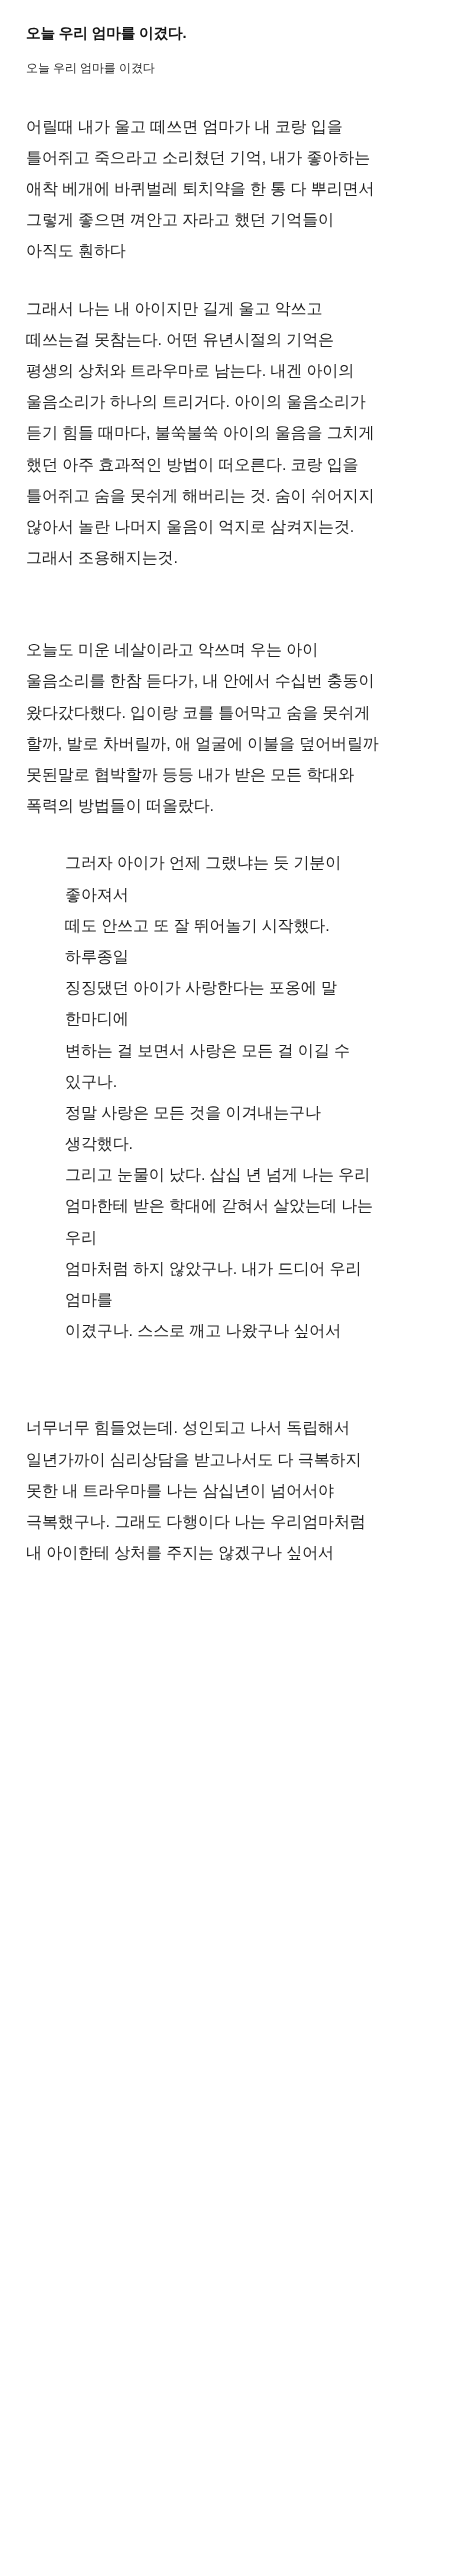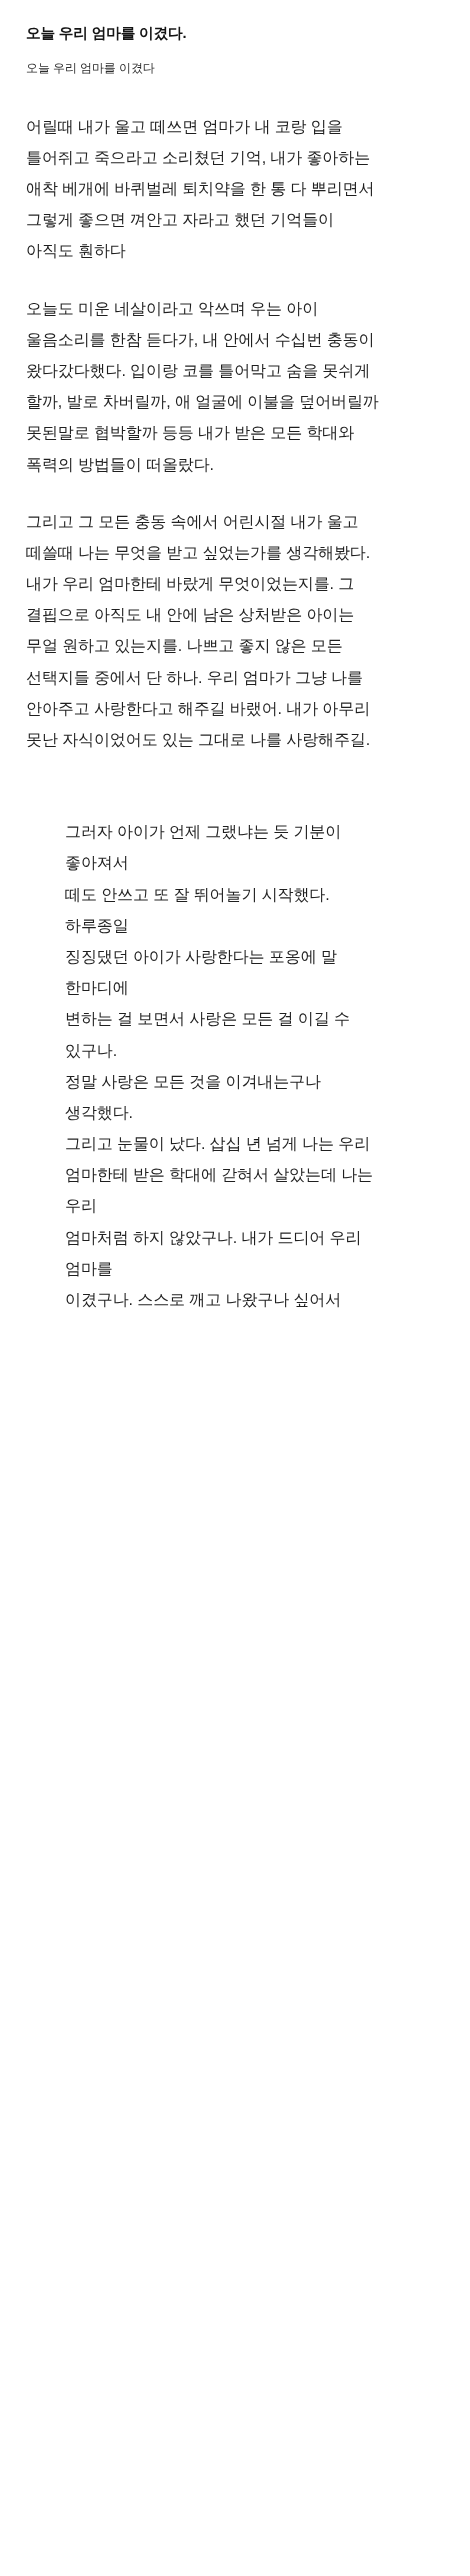--- a/index.html
+++ b/index.html
@@ -61,44 +61,50 @@
   <h1 class="title">오늘 우리 엄마를 이겼다.</h1>
 
   <div class="subtitle">오늘 우리 엄마를 이겼다</div>
 
   <p class="body-block">어릴때 내가 울고 떼쓰면 엄마가 내 코랑 입을
 틀어쥐고 죽으라고 소리쳤던 기억, 내가 좋아하는
 애착 베개에 바퀴벌레 퇴치약을 한 통 다 뿌리면서
 그렇게 좋으면 껴안고 자라고 했던 기억들이
 아직도 훤하다</p>
 
+  <p class="body-block gap-lg">그래서 나는 내 아이지만 길게 울고 악쓰고
+떼쓰는걸 못참는다. 어떤 유년시절의 기억은
+평생의 상처와 트라우마로 남는다. 내겐 아이의
+울음소리가 하나의 트리거다. 아이의 울음소리가
+듣기 힘들 때마다, 불쑥불쑥 아이의 울음을 그치게
+했던 아주 효과적인 방법이 떠오른다. 코랑 입을
+틀어쥐고 숨을 못쉬게 해버리는 것. 숨이 쉬어지지
+않아서 놀란 나머지 울음이 억지로 삼켜지는것.
+그래서 조용해지는것.</p>
 
   <p class="body-block">오늘도 미운 네살이라고 악쓰며 우는 아이
 울음소리를 한참 듣다가, 내 안에서 수십번 충동이
 왔다갔다했다. 입이랑 코를 틀어막고 숨을 못쉬게
 할까, 발로 차버릴까, 애 얼굴에 이불을 덮어버릴까
 못된말로 협박할까 등등  내가 받은 모든 학대와
 폭력의 방법들이 떠올랐다.</p>
 
-  <p class="body-block gap-lg">그리고 그 모든 충동 속에서 어린시절 내가 울고
-떼쓸때 나는 무엇을 받고 싶었는가를 생각해봤다.
-내가 우리 엄마한테 바랐게 무엇이었는지를. 그
-결핍으로 아직도 내 안에 남은 상처받은 아이는
-무얼 원하고 있는지를. 나쁘고 좋지 않은 모든
-선택지들 중에서 단 하나. 우리 엄마가 그냥 나를
-안아주고 사랑한다고 해주길 바랬어. 내가 아무리
-못난 자식이었어도 있는 그대로 나를 사랑해주길.</p>
 
 
   <p class="body-block gap-xl">그러자 아이가 언제 그랬냐는 듯 기분이 좋아져서
 떼도 안쓰고 또 잘 뛰어놀기 시작했다. 하루종일
 징징댔던 아이가 사랑한다는 포옹에 말 한마디에
 변하는 걸 보면서 사랑은 모든 걸 이길 수 있구나.
 정말 사랑은 모든 것을 이겨내는구나 생각했다.
 그리고 눈물이 났다. 삽십 년 넘게 나는 우리
 엄마한테 받은 학대에 갇혀서 살았는데 나는 우리
 엄마처럼 하지 않았구나. 내가 드디어 우리 엄마를
 이겼구나. 스스로 깨고 나왔구나 싶어서</p>
 
+  <p class="body-block">너무너무 힘들었는데. 성인되고 나서 독립해서
+일년가까이 심리상담을 받고나서도 다 극복하지
+못한 내 트라우마를 나는 삼십년이 넘어서야
+극복했구나. 그래도 다행이다 나는 우리엄마처럼
+내 아이한테 상처를 주지는 않겠구나 싶어서</p>
 
 
 </div>
 
 
 </body></html>

